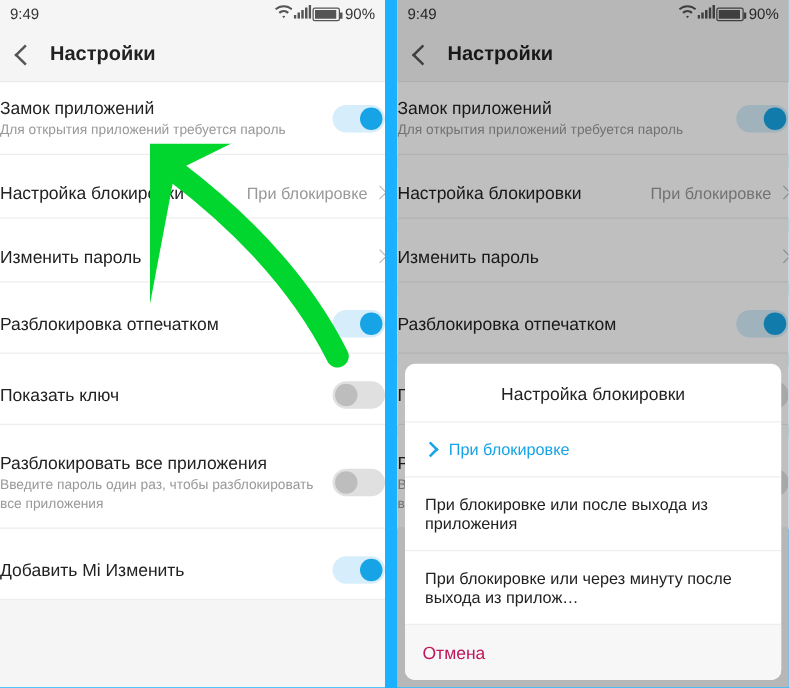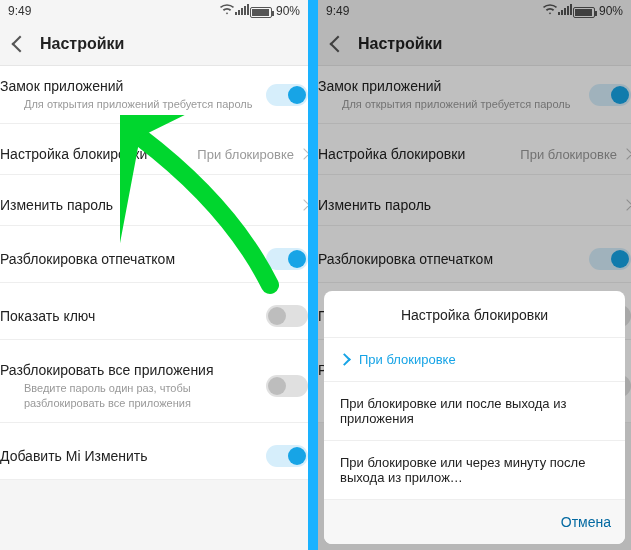--- a/index.html
+++ b/index.html
@@ -25,21 +25,21 @@
   .statusbar {
     height: 22px;
     display: flex;
     align-items: center;
     justify-content: space-between;
     padding: 0 8px;
     font-size: 12px;
     color: #333;
     background: #f5f5f5;
   }
-  .status-icons { display: flex; align-items: flex-end; gap: 1px; }
+  .status-icons { display: flex; align-items: center; gap: 1px; }
   .header {
     height: 44px;
     display: flex;
     align-items: center;
     padding: 0 10px;
     background: #f5f5f5;
     border-bottom: 1px solid #e6e6e6;
   }
   .back-chevron {
     width: 12px; height: 12px;
@@ -55,21 +55,21 @@
     display: flex;
     align-items: center;
     padding: 12px 0;
     border-bottom: 1px solid #eee;
     background: #fff;
     position: relative;
   }
   .row.gap-top { margin-top: 10px; }
   .row-main { flex: 1; min-width: 0; }
   .row-title { font-size: 14px; color: #222; }
-  .row-sub { font-size: 11px; color: #999; margin-top: 3px; line-height: 1.3; margin-left: 24px; }
+  .row-sub { font-size: 11px; color: #999; margin-top: 3px; line-height: 1.3; }
   .row-value { font-size: 13px; color: #999; margin-right: 6px; }
   .chevron-right {
     width: 8px; height: 8px;
     border-top: 1.5px solid #bbb;
     border-right: 1.5px solid #bbb;
     transform: rotate(45deg);
   }
   .toggle {
     width: 42px; height: 22px;
     border-radius: 11px;
@@ -125,24 +125,24 @@
   .sheet-option.selected { color: #17a4e6; }
   .sheet-option.selected::before {
     content: "";
     width: 7px; height: 7px;
     border-top: 2px solid #17a4e6;
     border-right: 2px solid #17a4e6;
     transform: rotate(45deg);
     margin-right: 10px;
   }
   .sheet-cancel {
-    text-align: right;
+    text-align: left;
     padding: 14px;
     font-size: 14px;
-    color: #0369a1;
+    color: #be185d;
     background: #f7f7f7;
   }
   .battery {
     display: inline-flex; align-items: center;
   }
   .battery-body {
     width: 22px; height: 11px;
     border: 1px solid #555; border-radius: 2px;
     position: relative; margin-right: 3px;
   }

